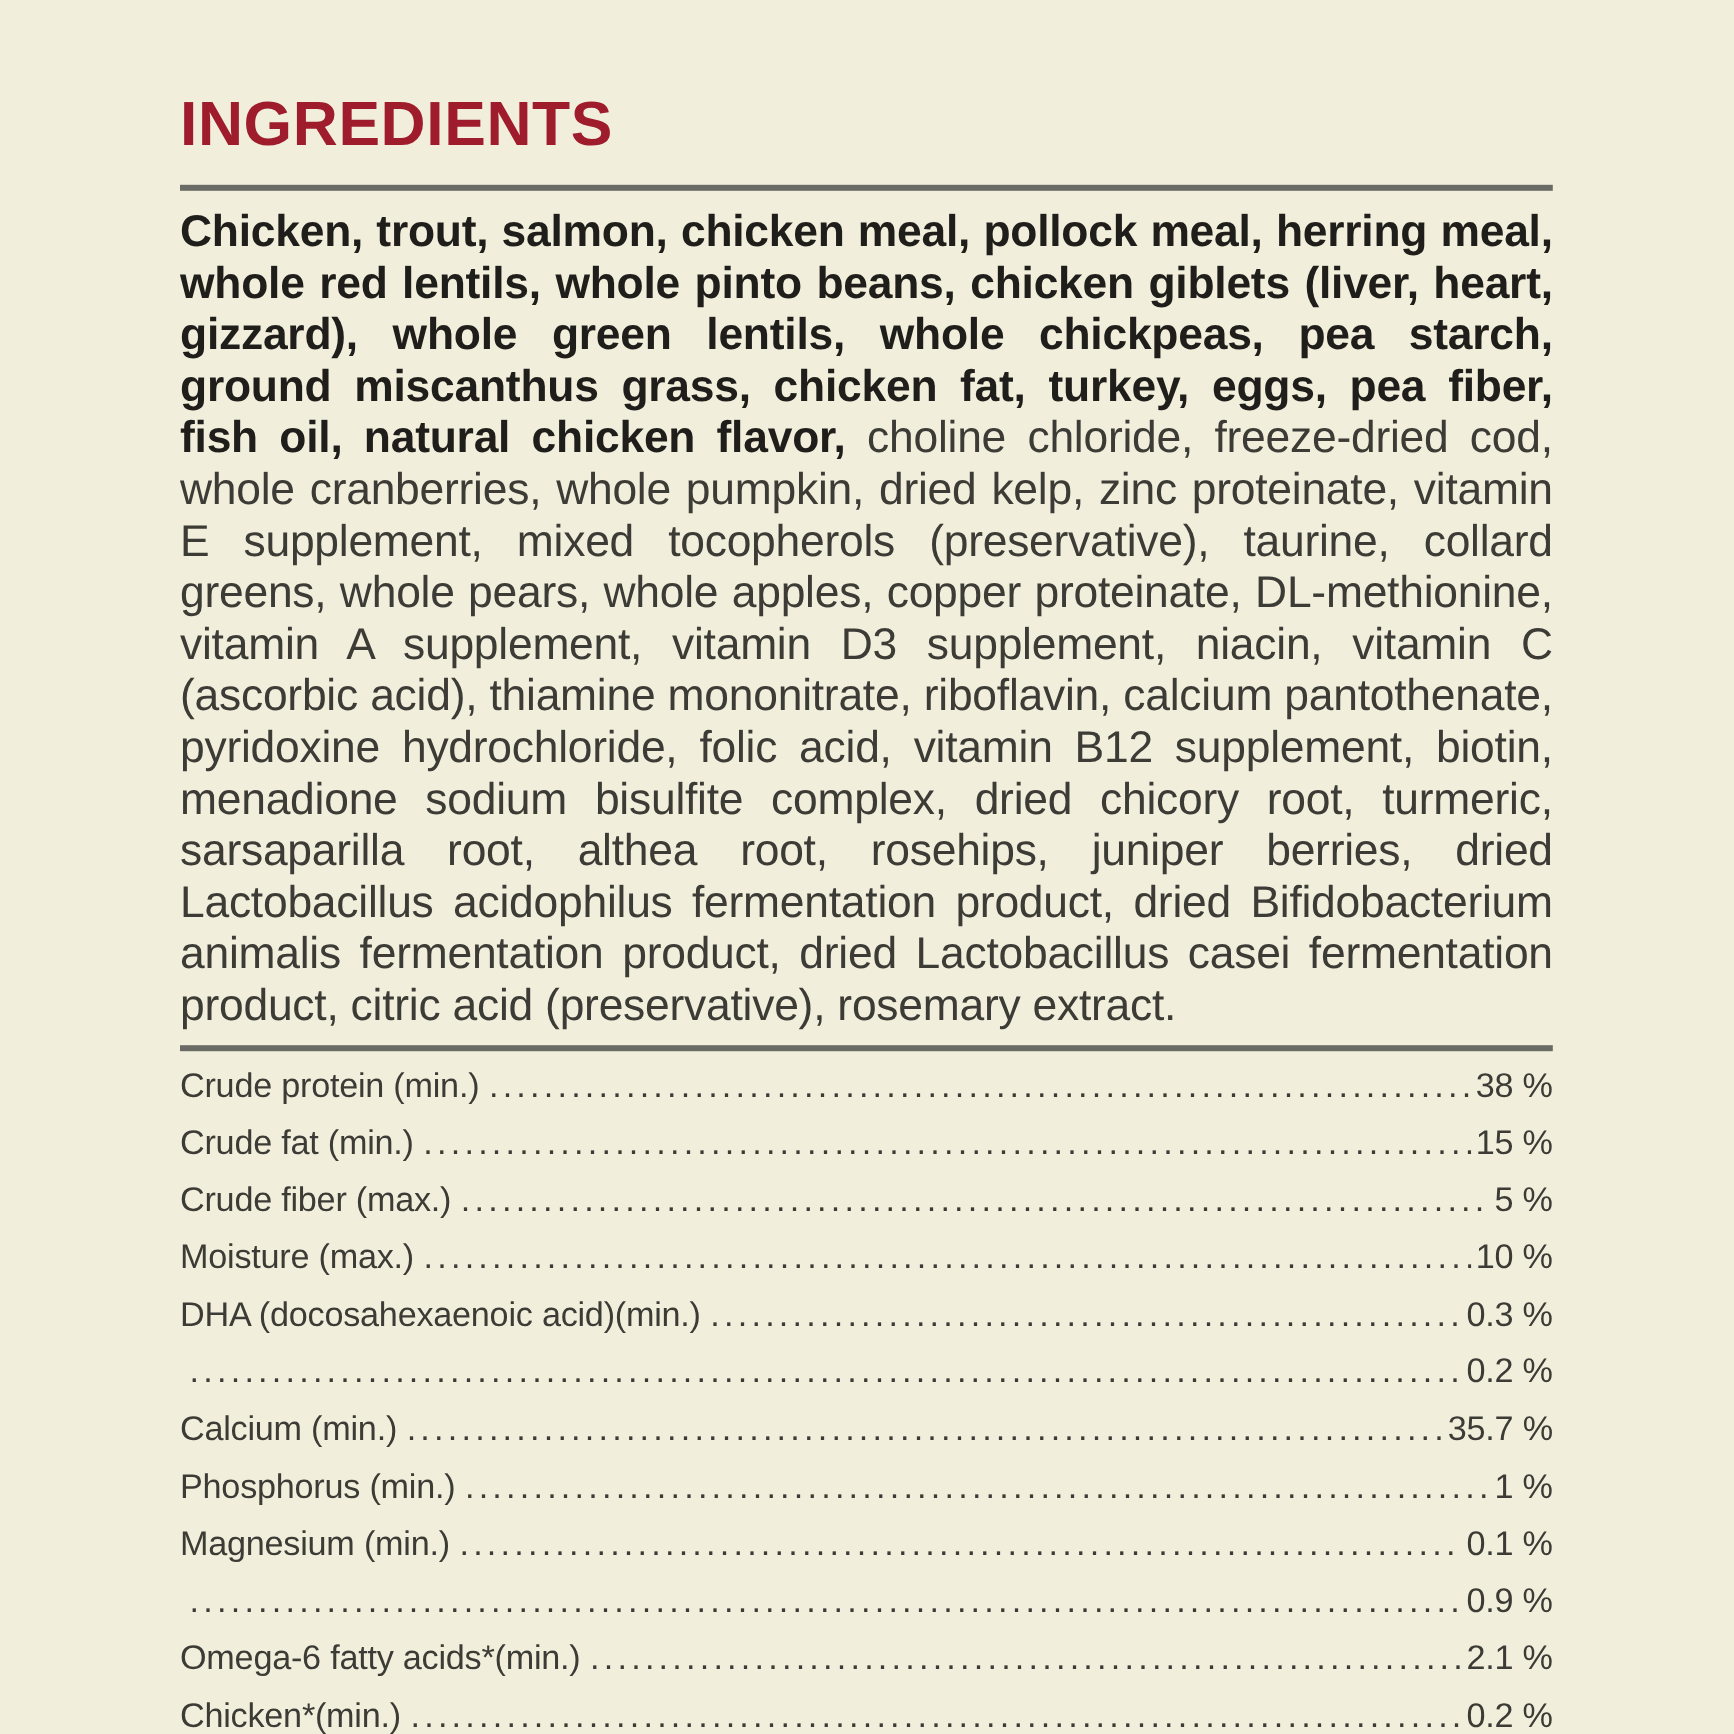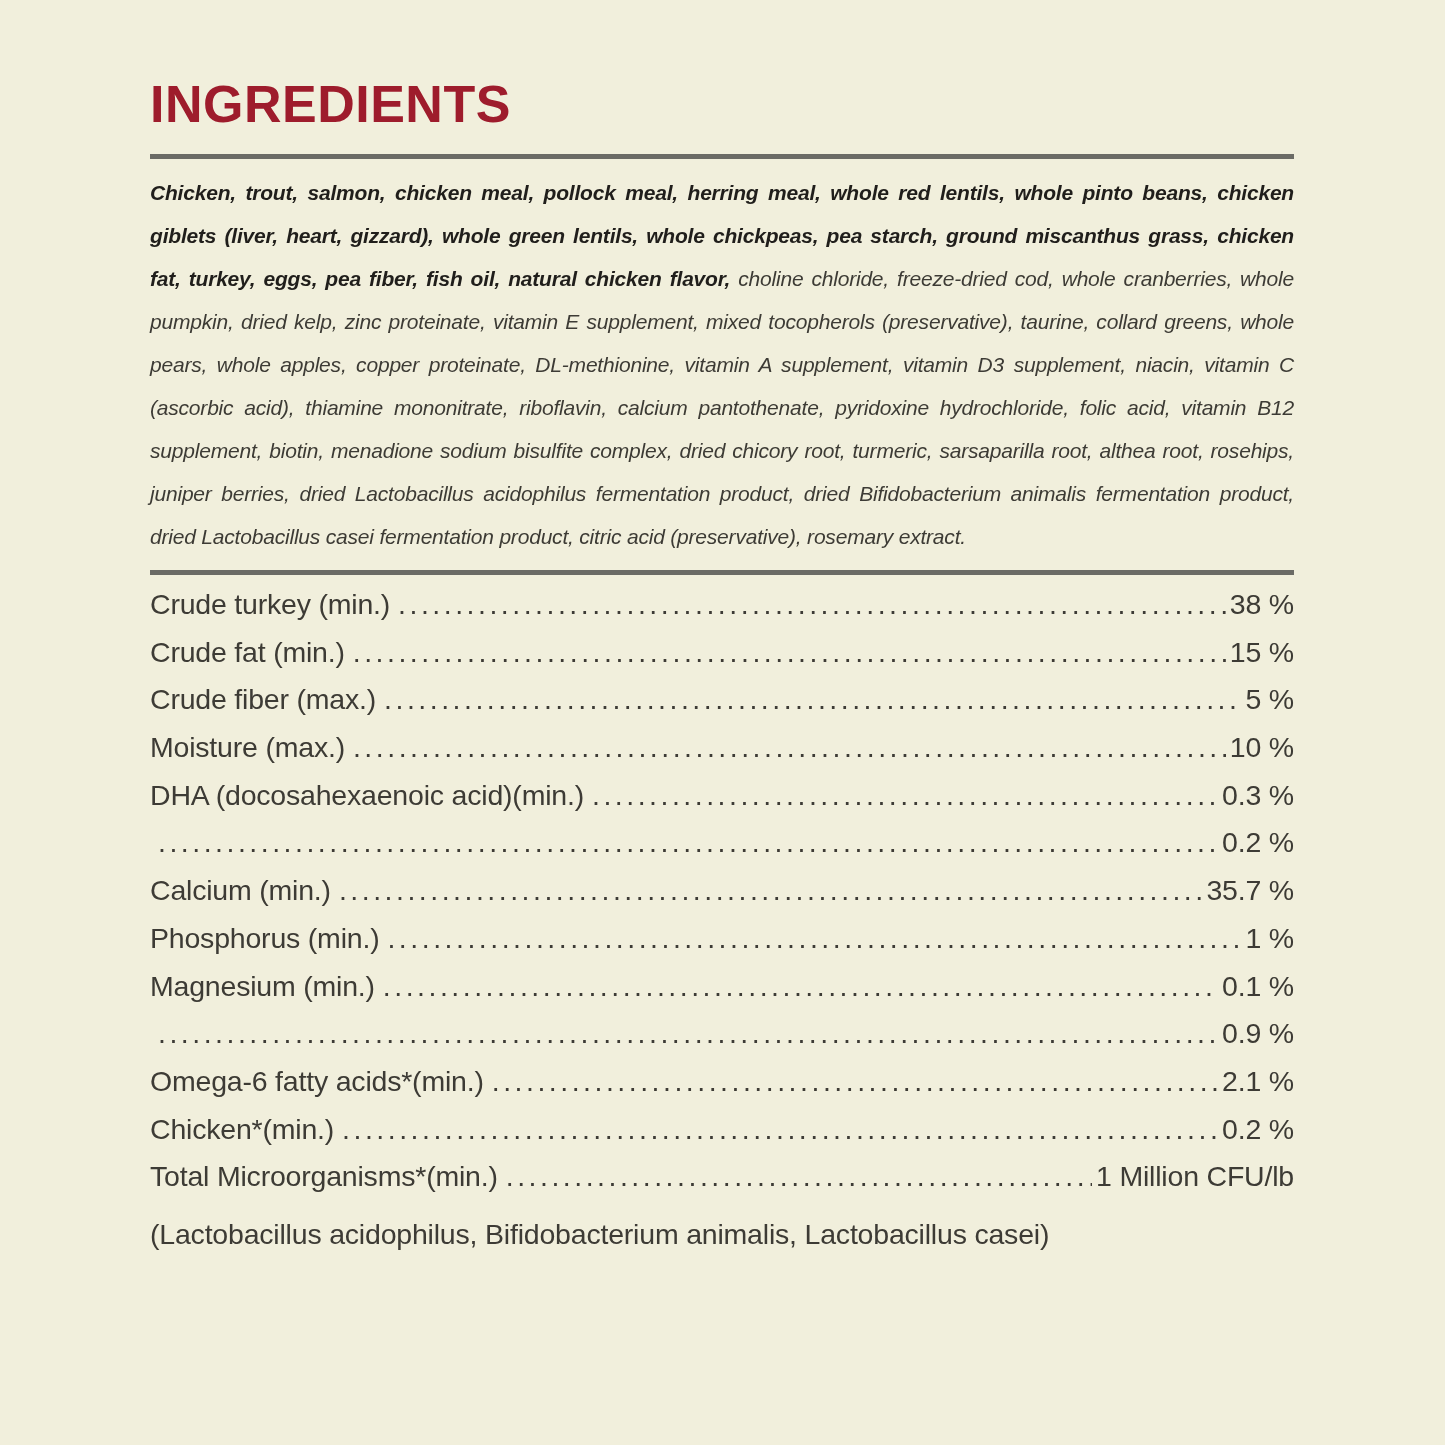--- a/index.html
+++ b/index.html
@@ -30,26 +30,25 @@
   .rule {
     height: 5px;
     background: #6b6b65;
     border: none;
     margin: 0;
   }
   .rule-1 { margin-top: 22px; }
   .rule-2 { margin-top: 12px; }
   .ingredients-text {
     margin: 12px 0 0 0;
-    font-size: 21px;
+    font-size: 37px;
     line-height: 43px;
     text-align: justify;
     color: #3d3b35;
     letter-spacing: -0.2px;
-    font-style: italic;
   }
   .ing-bold {
     font-weight: bold;
     color: #201e1b;
   }
   .ga-table {
     margin-top: 13px;
   }
   .ga-row {
     display: flex;
@@ -90,21 +89,21 @@
 
   <div class="rule rule-1"></div>
 
   <p class="ingredients-text"><span class="ing-bold">Chicken, trout, salmon, chicken meal, pollock meal, herring meal, whole red lentils, whole pinto beans, chicken giblets (liver, heart, gizzard), whole green lentils, whole chickpeas, pea starch, ground miscanthus grass, chicken fat, turkey, eggs, pea fiber, fish oil, natural chicken flavor,</span><span class="ing-reg"> choline chloride, freeze-dried cod, whole cranberries, whole pumpkin, dried kelp, zinc proteinate, vitamin E supplement, mixed tocopherols (preservative), taurine, collard greens, whole pears, whole apples, copper proteinate, DL-methionine, vitamin A supplement, vitamin D3 supplement, niacin, vitamin C (ascorbic acid), thiamine mononitrate, riboflavin, calcium pantothenate, pyridoxine hydrochloride, folic acid, vitamin B12 supplement, biotin, menadione sodium bisulfite complex, dried chicory root, turmeric, sarsaparilla root, althea root, rosehips, juniper berries, dried Lactobacillus acidophilus fermentation product, dried Bifidobacterium animalis fermentation product, dried Lactobacillus casei fermentation product, citric acid (preservative), rosemary extract.</span></p>
 
 
   <div class="rule rule-2"></div>
 
   <div class="ga-table" id="ga-table">
       <div class="ga-row">
-      <span class="ga-label">Crude turkey (min.)</span>
+      <span class="ga-label">Crude protein (min.)</span>
       <span class="ga-dots">............................................................................................................................................................................................................................................................................................................</span>
       <span class="ga-value">38 %</span>
     </div>
       <div class="ga-row">
       <span class="ga-label">Crude fat (min.)</span>
       <span class="ga-dots">............................................................................................................................................................................................................................................................................................................</span>
       <span class="ga-value">15 %</span>
     </div>
       <div class="ga-row">
       <span class="ga-label">Crude fiber (max.)</span>

